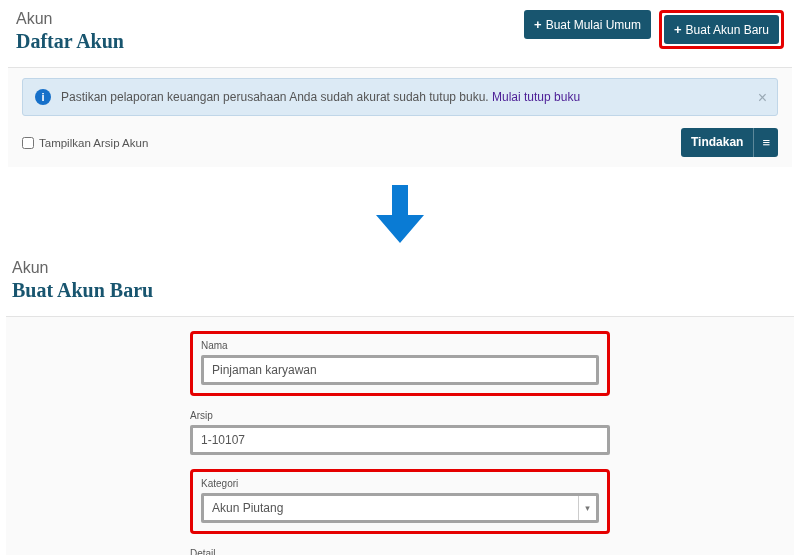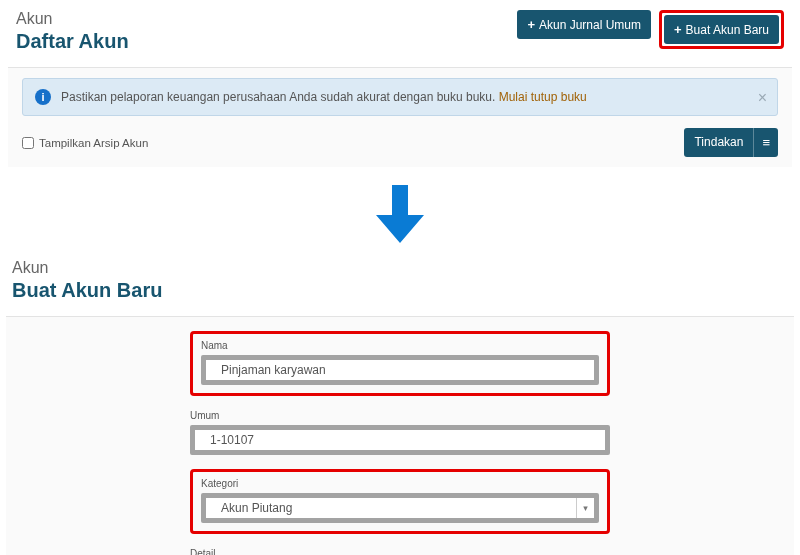--- a/index.html
+++ b/index.html
@@ -1,81 +1,81 @@
 <!DOCTYPE html>
 <html><head>
 <meta charset="utf-8">
 <style>
 * { box-sizing: border-box; margin: 0; padding: 0; font-family: Arial, Helvetica, sans-serif; }
 body { background: #fff; font-size: 13px; color: #333; }
 .page { width: 800px; margin: 0 auto; }
 
 .top { padding: 10px 16px 8px; display: flex; justify-content: space-between; align-items: flex-start; }
 .breadcrumb { font-size: 16px; color: #666; }
-.title { font-size: 20px; color: #18556f; font-weight: 600; margin-top: 2px; }
+.title { font-size: 20px; color: #18556f; font-weight: 600; margin-top: 2px; font-family: Liberation Serif, serif; }
 .actions { display: flex; gap: 8px; align-items: flex-start; }
 .btn-primary { background: #18556f; color: #fff; border: none; padding: 7px 10px; font-size: 12px; border-radius: 3px; cursor: pointer; display: inline-flex; align-items: center; gap: 4px; }
 .btn-primary .plus { font-weight: bold; font-size: 13px; }
 .hl { border: 3px solid #e50000; border-radius: 4px; padding: 2px; }
 
 .panel { background: #fafafa; border-top: 1px solid #e3e3e3; padding: 10px 14px; margin: 6px 8px 0; }
 .alert { background: #dceaf5; border: 1px solid #c0d6e8; padding: 10px 12px; border-radius: 3px; display: flex; align-items: center; gap: 10px; position: relative; font-size: 12px; color: #555; }
 .alert .info-ic { width: 16px; height: 16px; background: #1670c9; border-radius: 50%; color: #fff; font-size: 11px; font-weight: bold; display: flex; align-items: center; justify-content: center; }
-.alert a { color: #a16207; text-decoration: none; }
+.alert a { color: #4c1d95; text-decoration: none; }
 .alert .close { position: absolute; right: 10px; top: 10px; color: #9aa9b5; font-size: 16px; cursor: pointer; }
 
 .subrow { display: flex; justify-content: space-between; margin-top: 12px; }
 .chk { display: flex; align-items: center; gap: 5px; font-size: 11.5px; color: #555; }
 .chk input { width: 12px; height: 12px; }
 .tindakan { background: #18556f; color: #fff; border-radius: 3px; font-size: 12px; display: flex; align-items: stretch; cursor: pointer; overflow: hidden; }
-.tindakan span { padding: 7px 10px; }
+.tindakan span { padding: 7px 10px; font-weight: bold; }
 .tindakan .burg { border-left: 1px solid rgba(255,255,255,.3); padding: 7px 8px; font-size: 13px; }
 
 .arrow { display: flex; justify-content: center; margin: 18px 0 10px; }
 .arrow svg { width: 48px; height: 58px; }
 
 .top2 { padding: 6px 12px 10px; }
 .panel2 { background: #fafafa; border-top: 1px solid #e3e3e3; padding: 14px 0 0; margin: 4px 6px 0; }
 .form { width: 420px; margin: 0 auto; }
 .fgroup { position: relative; margin-bottom: 14px; }
 .flabel { font-size: 10px; color: #555; margin-bottom: 4px; display: block; }
-.finput, .fselect { width: 100%; height: 30px; padding: 6px 15px; font-size: 12px; border: 5px solid #a3a3a3; border-radius: 2px; background: #fff; color: #555; }
+.finput, .fselect { width: 100%; height: 30px; padding: 6px 8px; font-size: 12px; border: 3px solid #a3a3a3; border-radius: 2px; background: #fff; color: #555; }
 .fselect { position: relative; display: flex; align-items: center; justify-content: space-between; text-align: center; }
 .fselect .caret { position: absolute; right: 0; top: 0; width: 18px; height: 100%; border-left: 1px solid #ccc; display: flex; align-items: center; justify-content: center; font-size: 9px; color: #777; }
 .hl-box { border: 3px solid #e50000; border-radius: 4px; padding: 6px 8px 8px; }
 </style>
 </head>
 <body>
 
 <div class="page">
 
   <div class="top">
     <div>
       <div class="breadcrumb">Akun</div>
       <div class="title">Daftar Akun</div>
     </div>
     <div class="actions">
       <button class="btn-primary">
         <span class="plus">+</span>
-        <span>Akun Jurnal Umum</span>
+        <span>Buat Mulai Umum</span>
       </button>
       <span class="hl">
         <button class="btn-primary">
           <span class="plus">+</span>
           <span>Buat Akun Baru</span>
         </button>
       </span>
     </div>
   </div>
 
   <div class="panel">
     <div class="alert">
       <span class="info-ic">i</span>
       <span>
-        <span>Pastikan pelaporan keuangan perusahaan Anda sudah akurat dengan buku buku.</span>
+        <span>Pastikan pelaporan keuangan perusahaan Anda sudah akurat sudah tutup buku.</span>
         <a href="#">Mulai tutup buku</a>
       </span>
       <span class="close">×</span>
     </div>
 
     <div class="subrow">
       <label class="chk">
         <input type="checkbox" style="">
         <span>Tampilkan Arsip Akun</span>
       </label>
@@ -99,21 +99,21 @@
 
   <div class="panel2">
     <div class="form">
 
       <div class="fgroup hl-box">
         <span class="flabel">Nama</span>
         <input class="finput" value="Pinjaman karyawan" style="">
       </div>
 
       <div class="fgroup">
-        <span class="flabel">Umum</span>
+        <span class="flabel">Arsip</span>
         <input class="finput" value="1-10107" style="">
       </div>
 
       <div class="fgroup hl-box">
         <span class="flabel">Kategori</span>
         <div class="fselect">
           <span>Akun Piutang</span>
           <span class="caret">▾</span>
         </div>
       </div>

